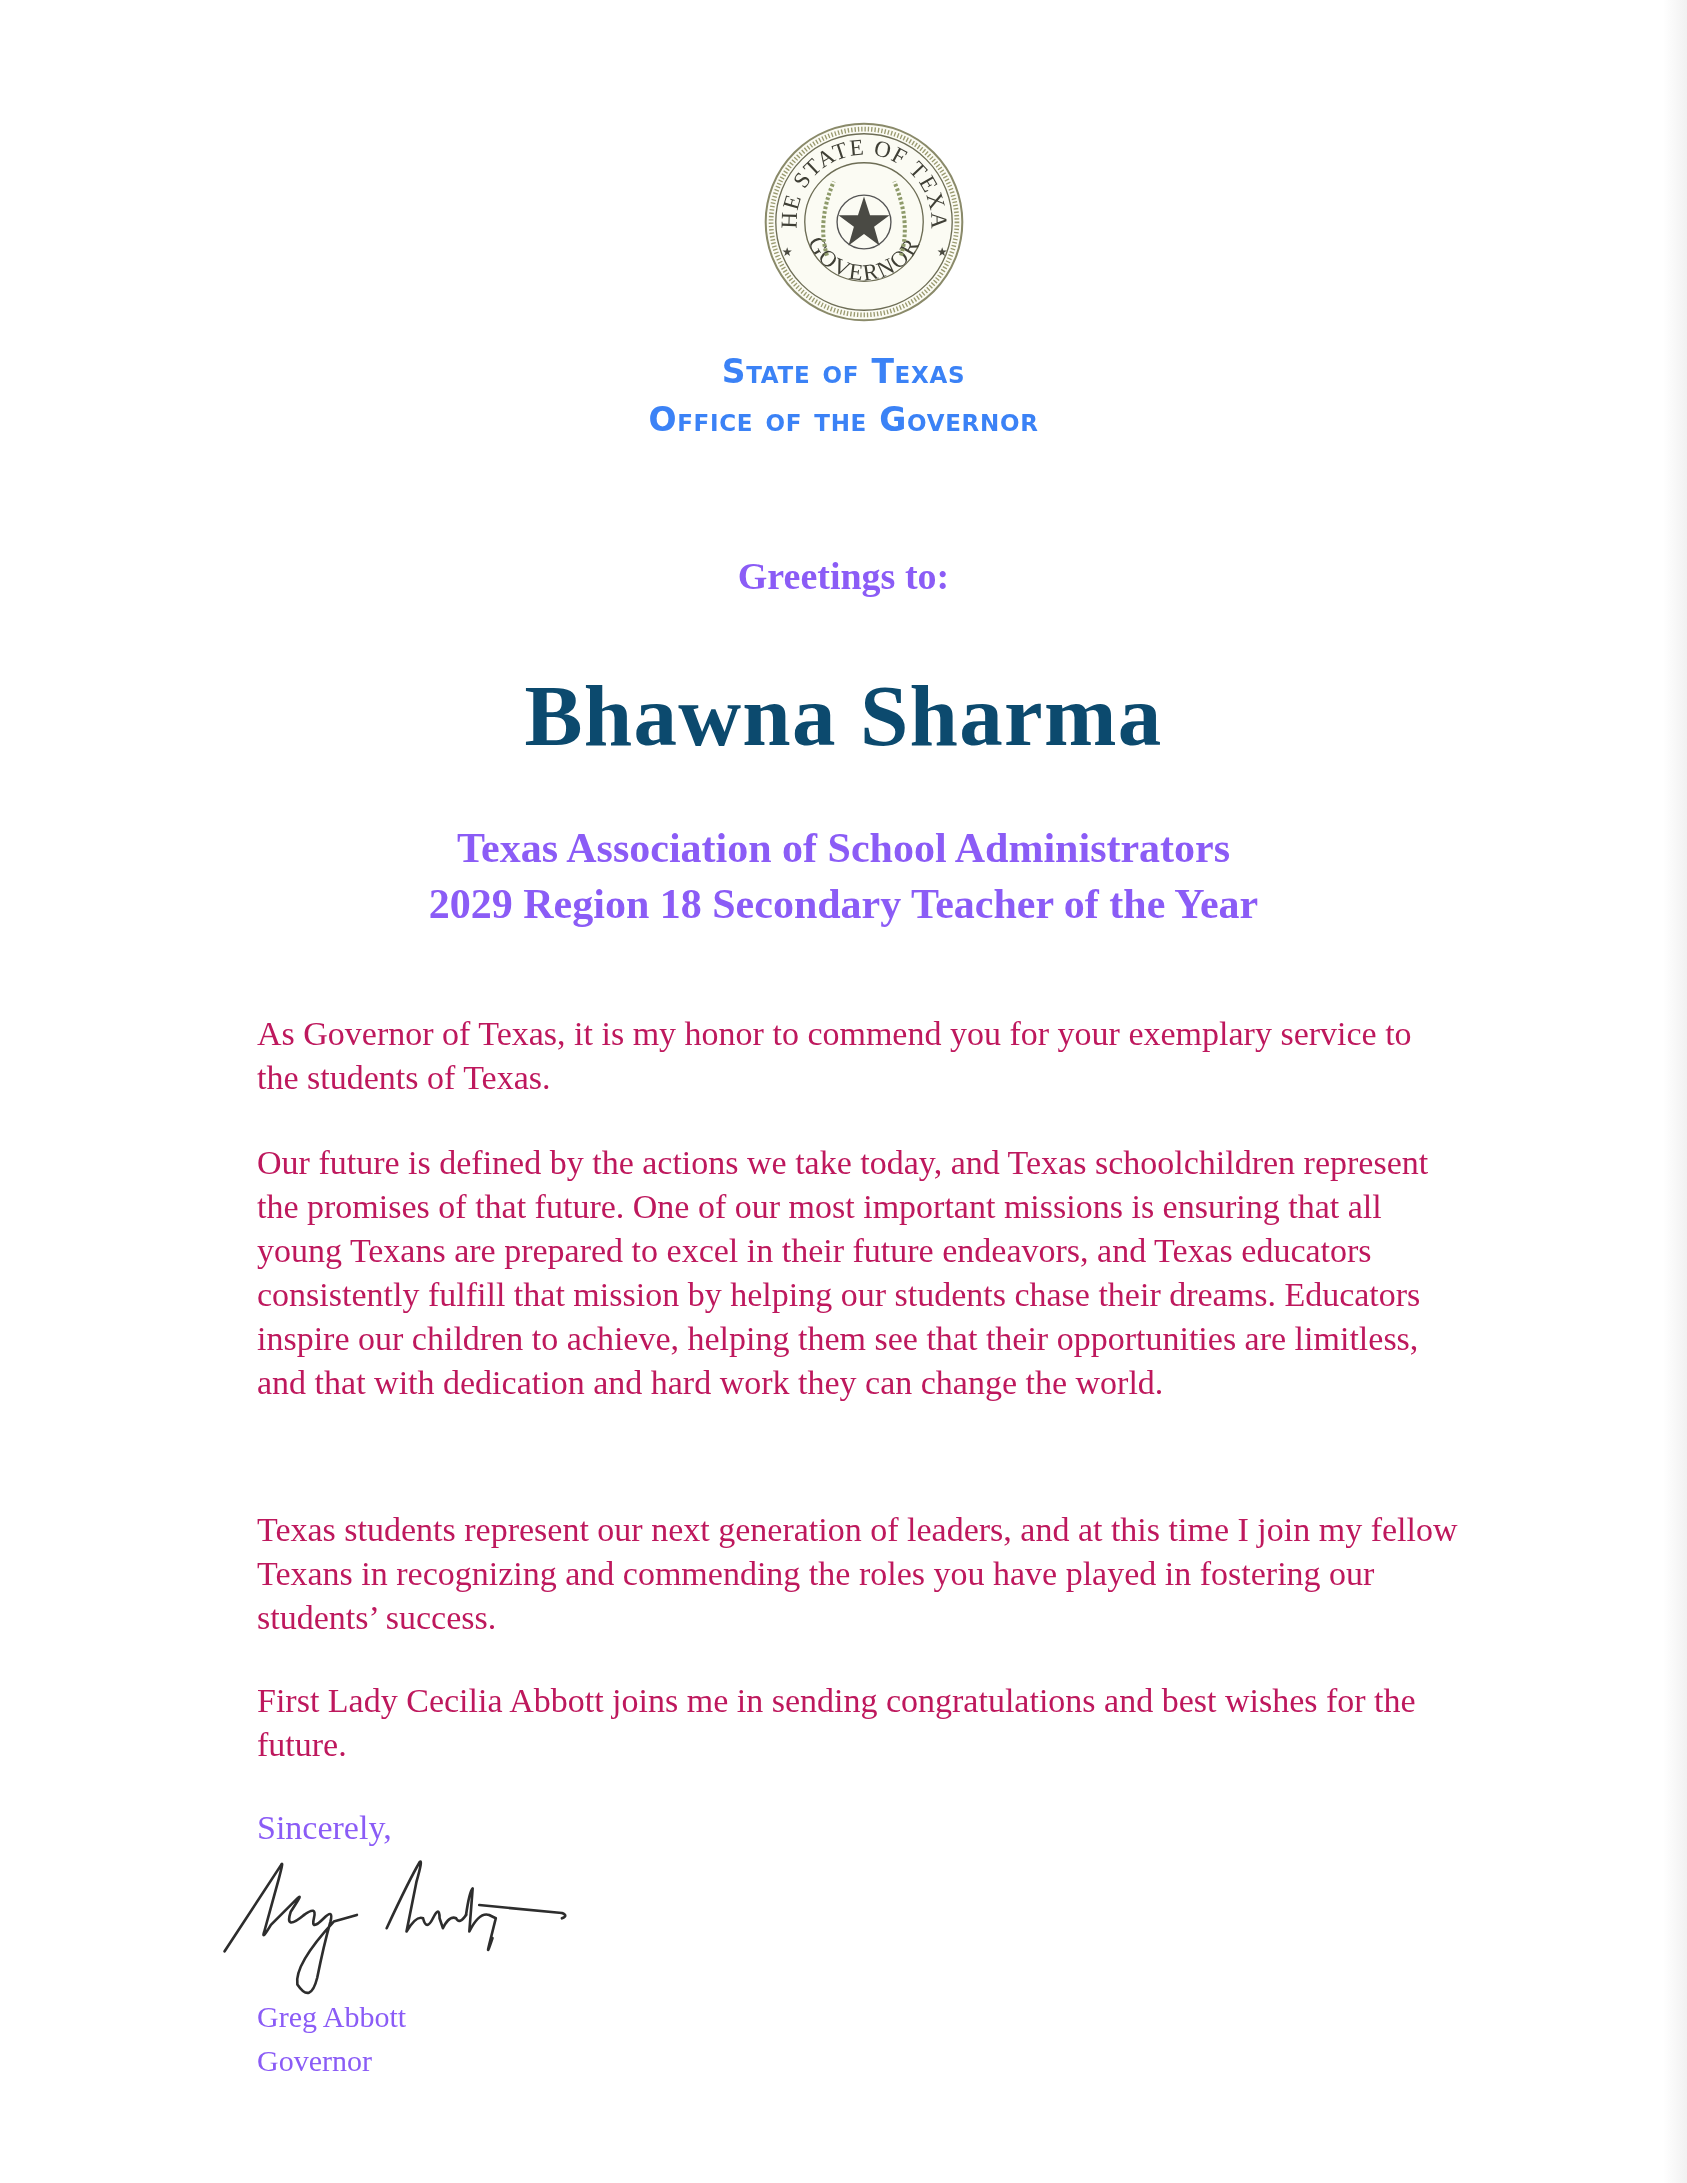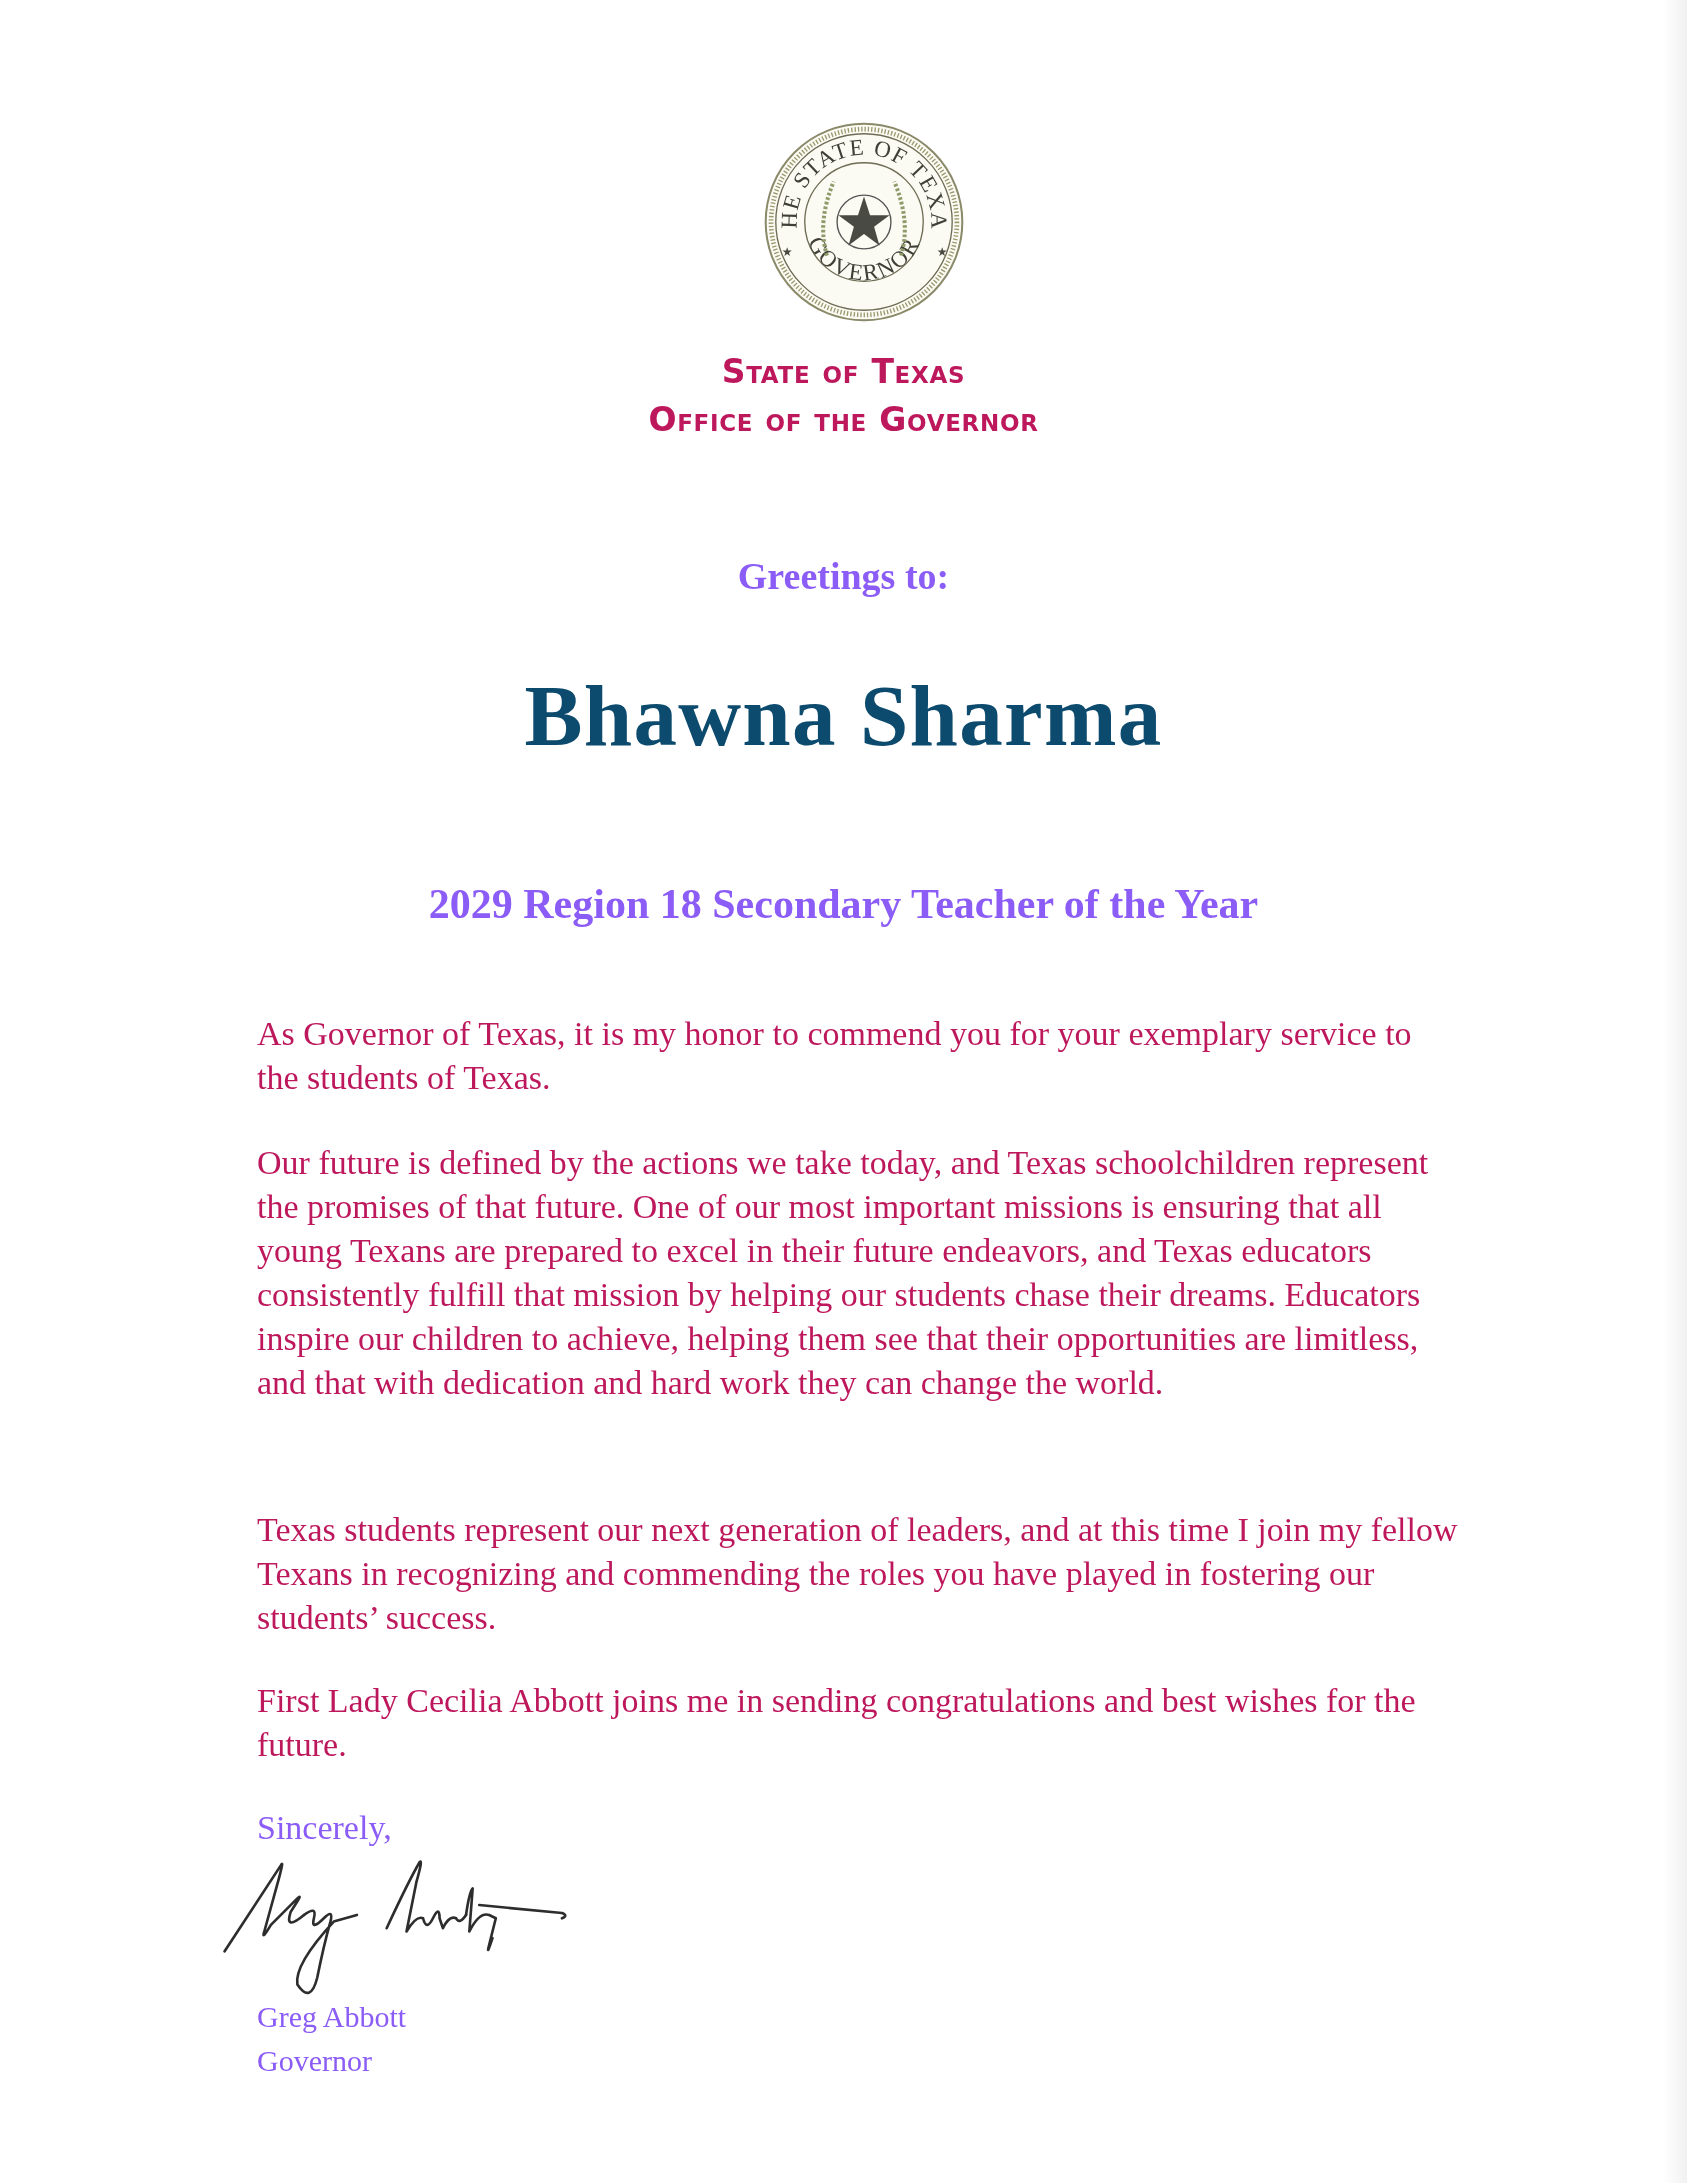--- a/index.html
+++ b/index.html
@@ -3,21 +3,21 @@
 <meta charset="utf-8">
 <style>
   html, body { margin: 0; padding: 0; background: #ffffff; }
   body { width: 1687px; height: 2183px; position: relative; overflow: hidden; }
   .page { position: absolute; left: 0; top: 0; width: 1687px; height: 2183px; background: #fff; }
   .edge { position: absolute; right: 0; top: 0; width: 24px; height: 2183px; background: linear-gradient(to right, #ffffff, #f1f1f1); }
 
   .seal { position: absolute; left: 763px; top: 121px; width: 202px; height: 202px; }
 
   .office { position: absolute; left: 0; width: 1687px; text-align: center;
-            font-family: "DejaVu Sans", sans-serif; font-weight: bold; color: #be185d;
+            font-family: "DejaVu Sans", sans-serif; font-weight: bold; color: #3b82f6;
             font-variant: small-caps; letter-spacing: 0.7px; }
   .office.l1 { top: 352px; font-size: 33px; }
   .office.l2 { top: 400px; font-size: 33px; }
 
   .serif { font-family: "Liberation Serif", "DejaVu Serif", serif; color: #8b5cf6; }
 
   .greet { position: absolute; left: 0; width: 1687px; top: 554px; text-align: center;
            font-size: 38px; font-weight: bold; }
   .name { position: absolute; left: 0; width: 1687px; top: 665px; text-align: center;
           font-size: 87px; font-weight: bold; color: #0c4a6e; letter-spacing: 1.3px; }
@@ -63,20 +63,21 @@
     <path d="M205 200 Q220 150 195 90" fill="none" stroke="#8e9a6a" stroke-width="6" stroke-dasharray="4 3"></path>
     <circle cx="150" cy="150" r="40" fill="none" stroke="#555" stroke-width="2"></circle>
     <polygon points="150,112 159,140 188,140 165,157 173,185 150,168 127,185 135,157 112,140 141,140" fill="#4a4a44"></polygon>
   </svg>
 
   <div class="office l1">State of Texas</div>
   <div class="office l2">Office of the Governor</div>
 
   <div class="greet serif">Greetings to:</div>
   <div class="name serif">Bhawna Sharma</div>
+  <div class="award a1 serif">Texas Association of School Administrators</div>
   <div class="award a2 serif">2029 Region 18 Secondary Teacher of the Year</div>
 
   <div class="body p1 serif">
       <p>As Governor of Texas, it is my honor to commend you for your exemplary service to the students of Texas.</p>
     </div>
   <div class="body p2 serif">
       <p>Our future is defined by the actions we take today, and Texas schoolchildren represent the promises of that future.  One of our most important missions is ensuring that all young Texans are prepared to excel in their future endeavors, and Texas educators consistently fulfill that mission by helping our students chase their dreams.  Educators inspire our children to achieve, helping them see that their opportunities are limitless, and that with dedication and hard work they can change the world.</p>
     </div>
   <div class="body p3 serif">
       <p>Texas students represent our next generation of leaders, and at this time I join my fellow Texans in recognizing and commending the roles you have played in fostering our students’ success.</p>

